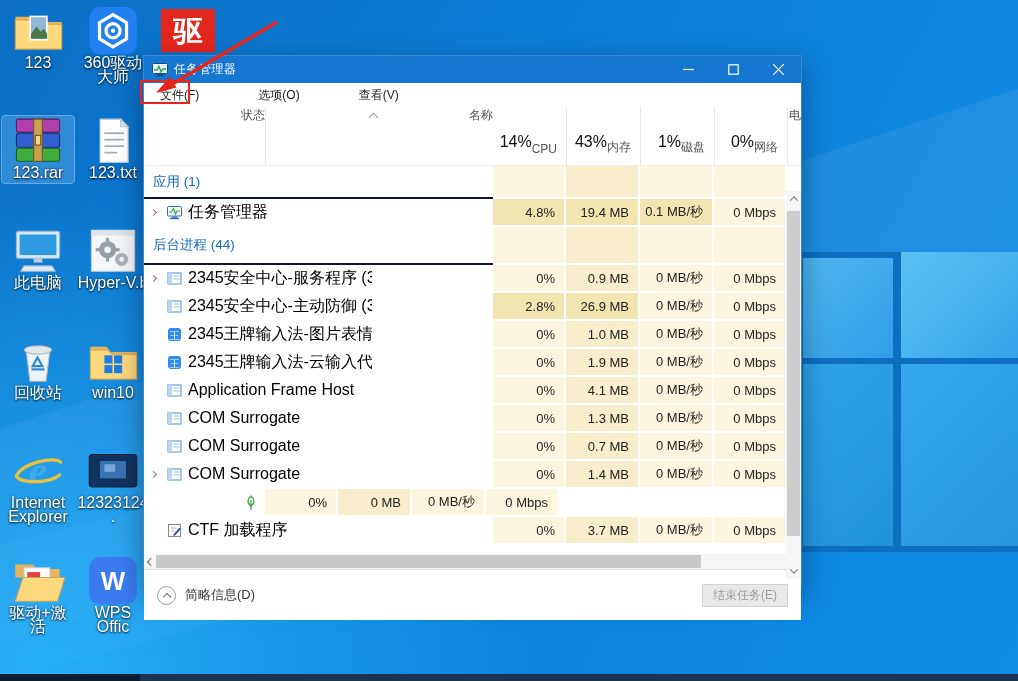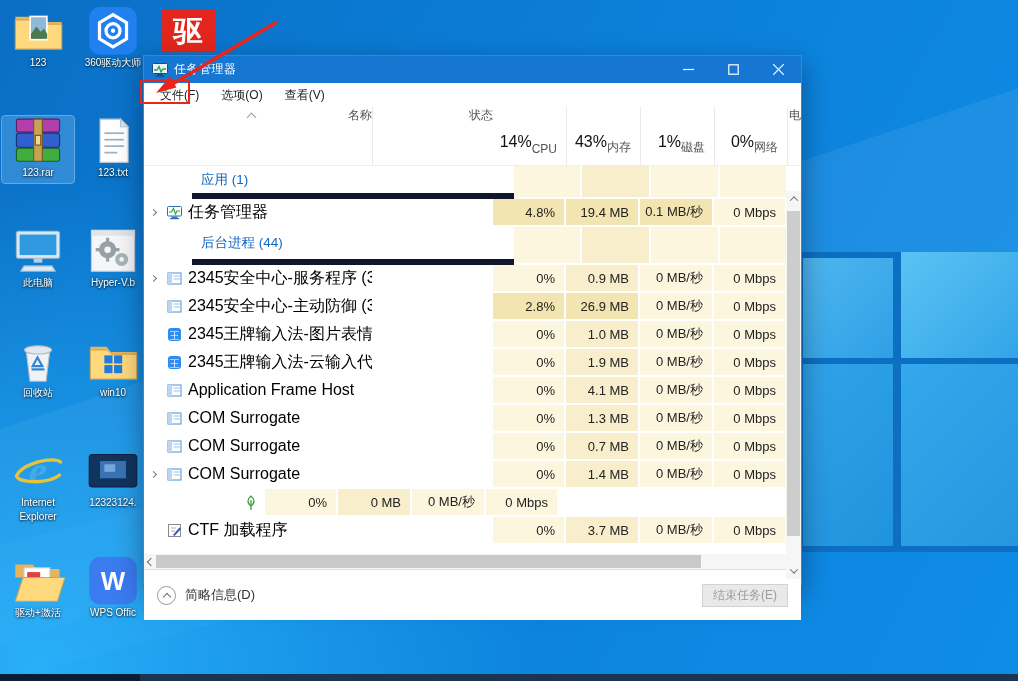--- a/index.html
+++ b/index.html
@@ -24,36 +24,36 @@
   .pane.br { left:101px; top:112px; right:0; height:182px; background:linear-gradient(135deg,#34a8ec,#2497df); }
 
   
   .taskbar { position:absolute; left:0; bottom:0; width:100%; height:7px; background:#1c3450; }
   .taskbar .tb-left { position:absolute; left:0; top:0; width:140px; height:100%; background:#0a1d31; }
 
   
   .dicon { position:absolute; width:72px; text-align:center; cursor:default; padding:2px 0 3px; border-radius:3px; }
   .dicon.selected { background:rgba(140,200,245,.30); outline:1px solid rgba(170,215,250,.55); }
   .dicon .glyph { width:54px; height:46px; margin:0 auto; display:flex; align-items:center; justify-content:center; }
-  .dicon .dlabel { margin-top:2px; font-size:10px; line-height:14px; color:#fff;
+  .dicon .dlabel { margin-top:2px; font-size:16px; line-height:14px; color:#fff;
     text-shadow:0 1px 2px rgba(0,0,0,.75), 0 0 3px rgba(0,0,0,.5); word-wrap:break-word; }
 
   
   .tm-window { position:absolute; left:143px; top:55px; width:659px; height:532px; background:#000000;
     border:1px solid #3c86cf; border-bottom:3px solid #1677d3;
     box-shadow:0 10px 26px rgba(0,0,20,.38); }
   .titlebar { height:27px; background:#1677d3; display:flex; align-items:center; color:#fff; }
   .titlebar .app-ico { width:16px; height:14px; margin:0 6px 0 8px; flex:none; }
   .titlebar .tm-title { font-size:12px; letter-spacing:.5px; }
   .cap-btns { margin-left:auto; display:flex; height:100%; }
   .cap-btn { width:45px; height:100%; display:flex; align-items:center; justify-content:center;
     color:#fff; font-size:12px; }
   .cap-btn svg { display:block; }
 
-  .menubar { height:24px; background:#fff; display:flex; align-items:center; padding-left:5px; }
+  .menubar { height:24px; background:#fff; display:flex; align-items:center; padding-left:5px;gap:37px; }
   .menu-item { font-size:12px; color:#222; padding:4px 11px; }
 
   .tabstrip { height:25px; background:#fff; border-bottom:1px solid #d9d9d9; display:flex; align-items:flex-end; padding-left:2px; }
   .tab { font-size:12px; color:#222; padding:4px 10px 5px; background:#f4f4f4; border:1px solid #dcdcdc;
     border-bottom:none; margin-right:-1px; height:22px; }
   .tab.active { background:#fff; height:25px; margin-bottom:-1px; border-bottom:1px solid #fff; position:relative; z-index:2; padding-top:6px; }
 
   
   .colhead { position:relative; height:59px; background:#fff; border-bottom:1px solid #eee; display:flex; }
   .hc { position:relative; border-left:1px solid #e9e9e9; display:flex; flex-direction:row; justify-content:flex-end; }
@@ -74,21 +74,21 @@
   .prow { display:flex; width:644px; }
   .cell { border-right:2px solid #fff; border-bottom:2px solid #fff; background:#fdf6de;
     font-size:13px; color:#222; display:flex; align-items:center; justify-content:flex-end; padding-right:9px; }
   .cell.memc { background:#f8eecb; }
   .cell.hot { background:#f3e5b1; }
   .ncell { width:228px; background:#fff; display:flex; align-items:center; border-bottom:2px solid #fff; }
   .scell { width:121px; background:#fff; border-bottom:2px solid #fff; position:relative; }
   .prow.data-row { height:28px; }
   .prow.group-row { height:33px; }
   .prow.group-row.gap { height:38px; }
-  .gname { width:349px; display:flex; align-items:center; padding-left:9px; font-size:13.5px; color:#1368c4; background:#fff; border-bottom:6px solid #0f172a;margin-left:48px; }
+  .gname { width:349px; display:flex; align-items:center; padding-left:9px; font-size:13.5px; color:#1368c4; background:#fff; border-bottom:2px solid #0f172a; }
   .chev { width:18px; flex:none; display:flex; align-items:center; justify-content:center; }
   .chev i { width:5px; height:5px; border-top:1.4px solid #777; border-right:1.4px solid #777; transform:rotate(45deg); display:block; }
   .p-ico { width:15px; height:15px; flex:none; margin:0 6px 0 5px; }
   .p-ico svg { display:block; width:15px; height:15px; }
   .pname { white-space:nowrap; overflow:hidden; }
   .leaf { position:absolute; right:8px; top:6px; }
 
   
   .vscroll { position:absolute; top:135px; right:0; width:15px; height:388px; background:#f6f6f6; z-index:5; }
   .vscroll .arr { position:absolute; left:0; width:15px; height:16px; display:flex; align-items:center; justify-content:center; }
@@ -319,26 +319,26 @@
     </div>
 
     <div class="menubar" id="menubar">
         <span class="menu-item">文件(F)</span>
         <span class="menu-item">选项(O)</span>
         <span class="menu-item">查看(V)</span>
       </div>
 
 
     <div class="colhead">
+      <div class="hc hc-status">
+        <span class="h-sub">状态</span>
+      </div>
       <div class="hc hc-name">
         <span class="sort-caret"></span>
         <span class="h-sub">名称</span>
-      </div>
-      <div class="hc hc-status">
-        <span class="h-sub">状态</span>
       </div>
       <div id="metric-heads" style="display:flex">
           <div class="hc hc-metric w-cpu">
             <span class="h-pct">14%</span>
             <span class="h-sub">CPU</span>
           </div>
           <div class="hc hc-metric w-mem">
             <span class="h-pct">43%</span>
             <span class="h-sub">内存</span>
           </div>

